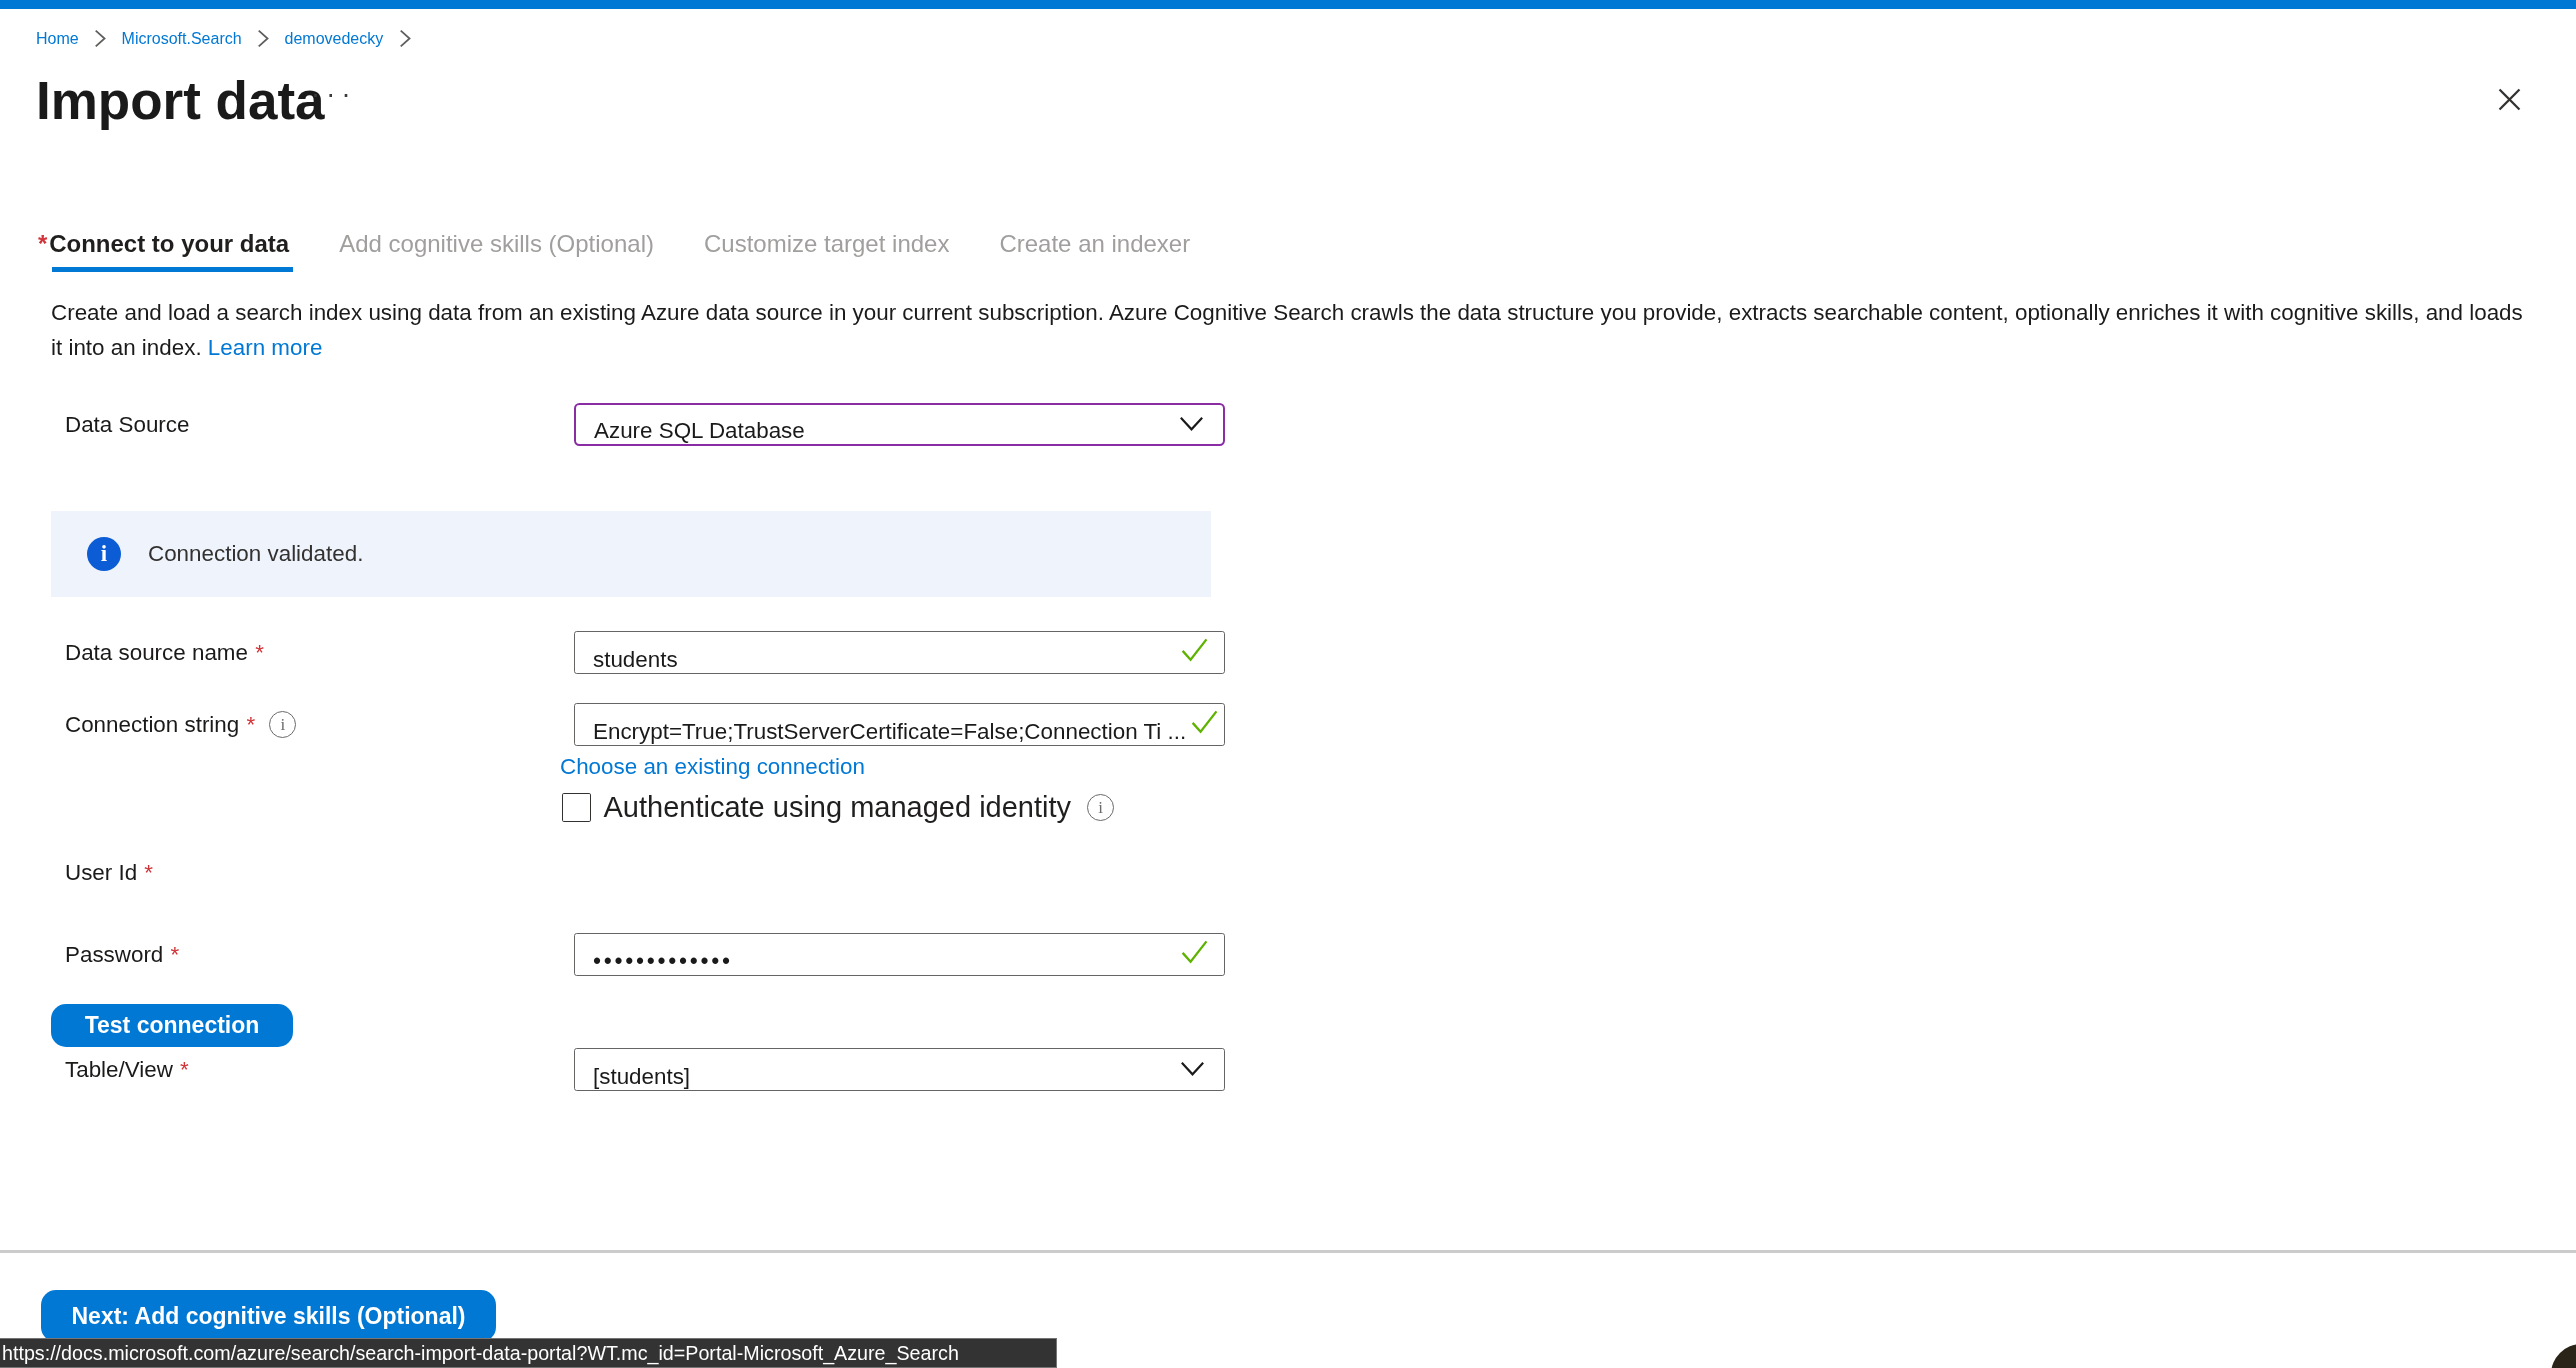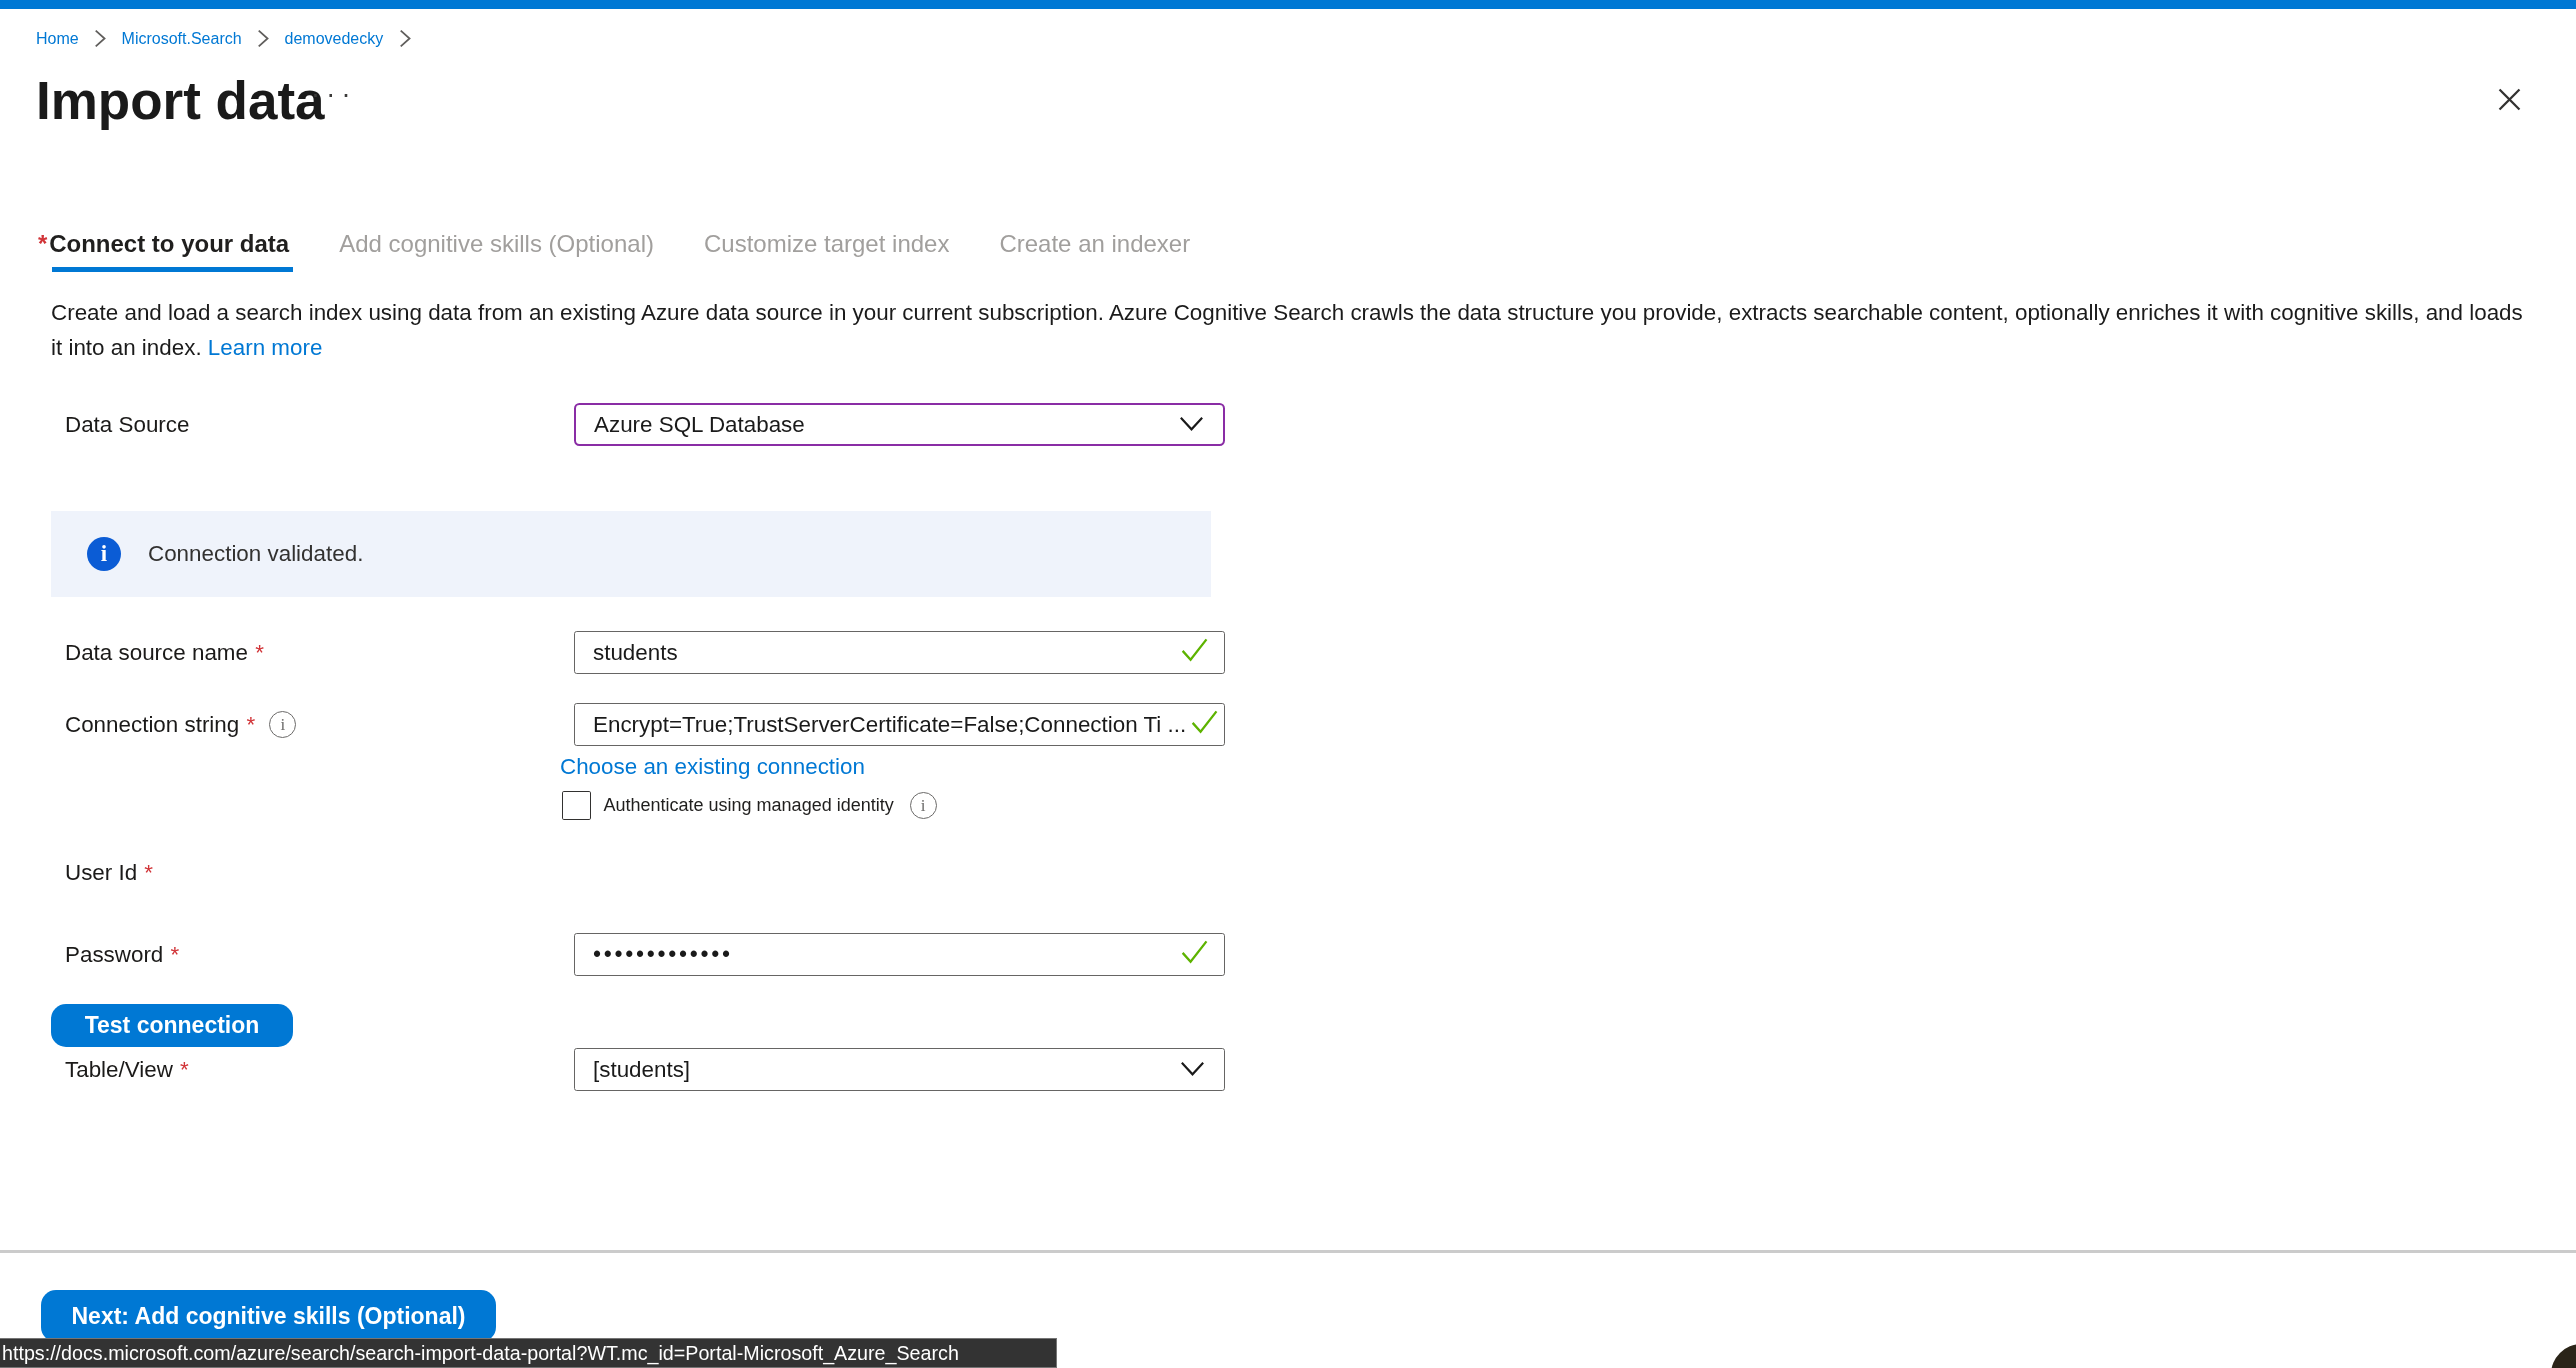--- a/index.html
+++ b/index.html
@@ -34,42 +34,42 @@
   .desc { position:absolute; top:295px; left:51px; right:38px; font-size:22.4px; line-height:35px; color:#1b1b1b; }
   .desc a { color:#0078d4; text-decoration:none; cursor:pointer; }
 
   
   .frow { position:absolute; left:65px; display:flex; align-items:center; }
   .flabel { width:509px; font-size:22.4px; color:#1b1a19; display:flex; align-items:center; }
   .flabel .req { color:#d13438; margin-left:7.2px; }
   .fcontrol {
     position:relative; width:651px; height:43px;
     border:1.8px solid #666564; border-radius:2.7px; background:#fff;
-    display:flex; align-items:center; padding:0 18px;
+    display:flex; align-items:flex-end; padding:0 18px;
     font-size:22.4px; color:#1a1a1a; white-space:nowrap; overflow:hidden;
   }
   .fcontrol.dropdown { cursor:pointer; }
   .fcontrol.focus-purple { border:2.7px solid #8a2da5; border-radius:5.4px; }
   .chev { position:absolute; right:18px; top:50%; transform:translateY(-50%); }
   .valid-check { position:absolute; right:14.3px; top:50%; transform:translateY(-50%); }
   .valid-check.edge { right:3.6px; }
 
   
   .banner { position:absolute; top:511px; left:51px; width:1160px; height:86px; background:#eff3fb; display:flex; align-items:center; padding-left:36px; }
   .info-filled { width:34px; height:34px; border-radius:50%; background:#0b5cd5; color:#fff; display:flex; align-items:center; justify-content:center; font-size:23px; font-weight:700; font-family:"Liberation Serif","DejaVu Serif",serif; }
   .banner-text { margin-left:27px; font-size:22.4px; color:#323130; }
 
   .info-outline { width:27px; height:27px; border-radius:50%; border:1.8px solid #6b6a69; color:#6b6a69; display:inline-flex; align-items:center; justify-content:center; font-size:17px; font-family:"Liberation Serif","DejaVu Serif",serif; flex:none; }
   .flabel .info-outline { margin-left:14.3px; }
 
   
   .choose-link { position:absolute; top:754px; left:560px; font-size:22.4px; color:#0078d4; cursor:pointer; }
   .chk-row { position:absolute; top:791px; left:562px; display:flex; align-items:center; }
   .checkbox { width:29px; height:29px; border:1.8px solid #323130; border-radius:1.8px; background:#fff; cursor:pointer; flex:none; }
-  .chk-label { margin-left:12.5px; font-size:18px; color:#201f1e; }
+  .chk-label { margin-left:12.5px; font-size:29px; color:#201f1e; }
   .chk-row .info-outline { margin-left:16px; }
 
   
   .btn-primary { background:#0078d4; color:#fff; border:none; border-radius:15px; font-size:23px; font-weight:600; font-family:inherit; cursor:pointer; }
   .test-btn { position:absolute; top:1004px; left:51px; width:242px; height:43px; }
   .next-btn { position:absolute; top:1290px; left:41px; width:455px; height:52px; }
 
   .pwd-value { letter-spacing:2.7px; font-size:23px; }
 
   .divider { position:absolute; top:1250px; left:0; width:100%; height:2.7px; background:#cbcbcb; }

